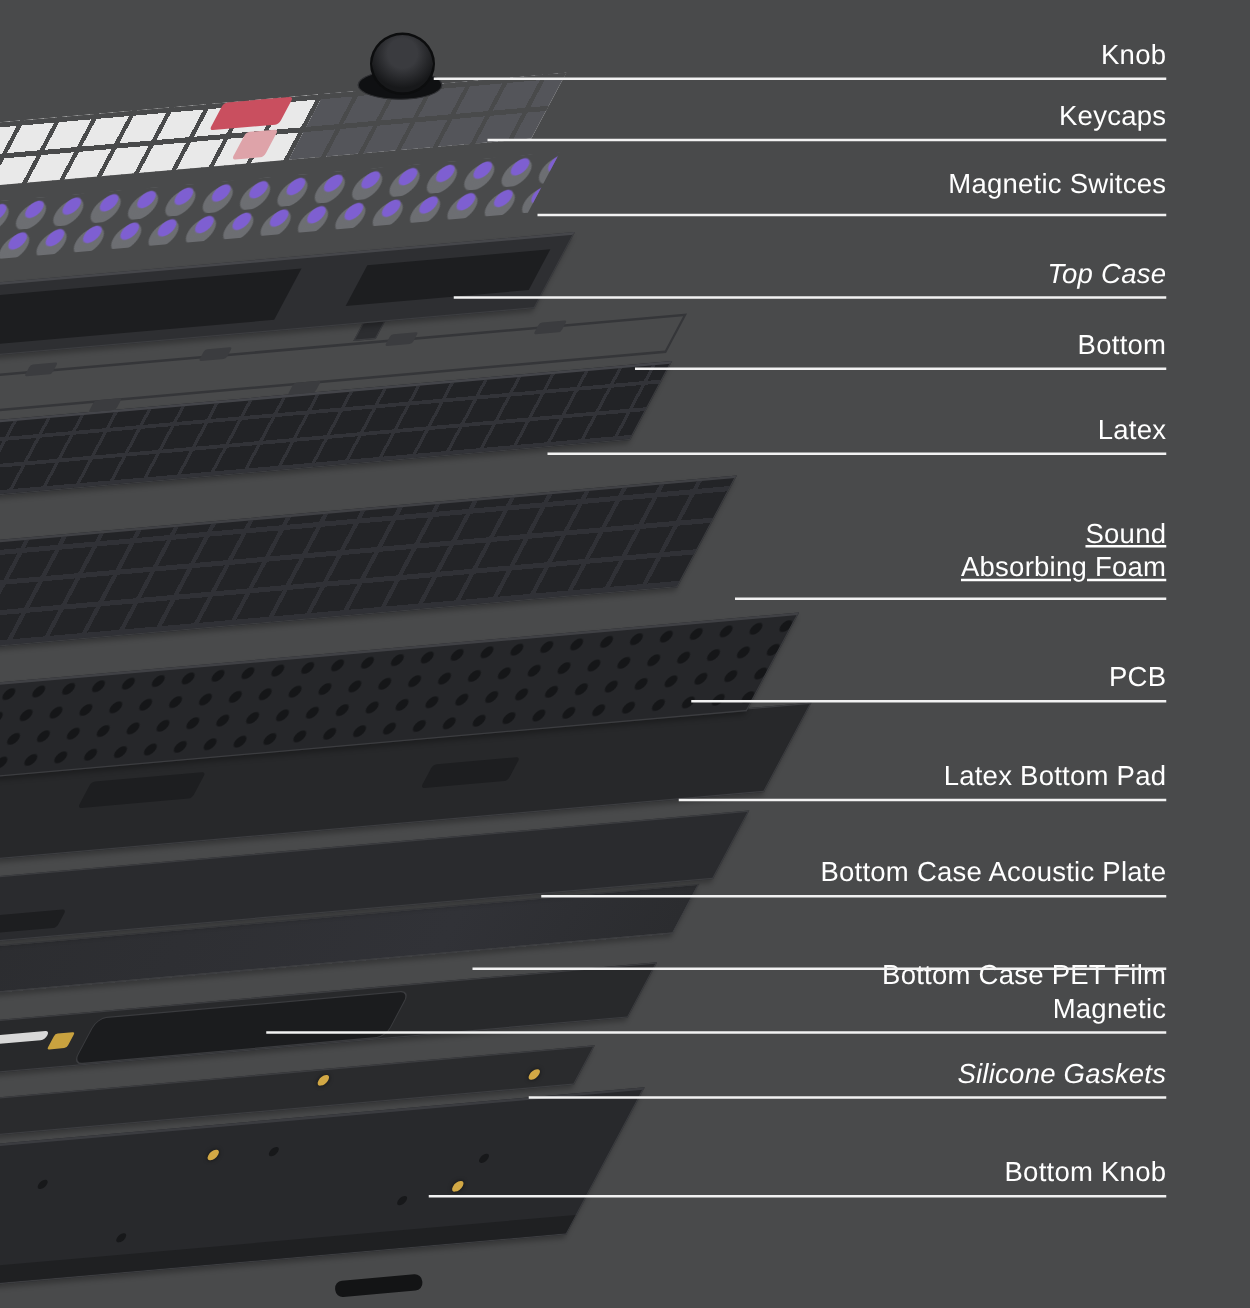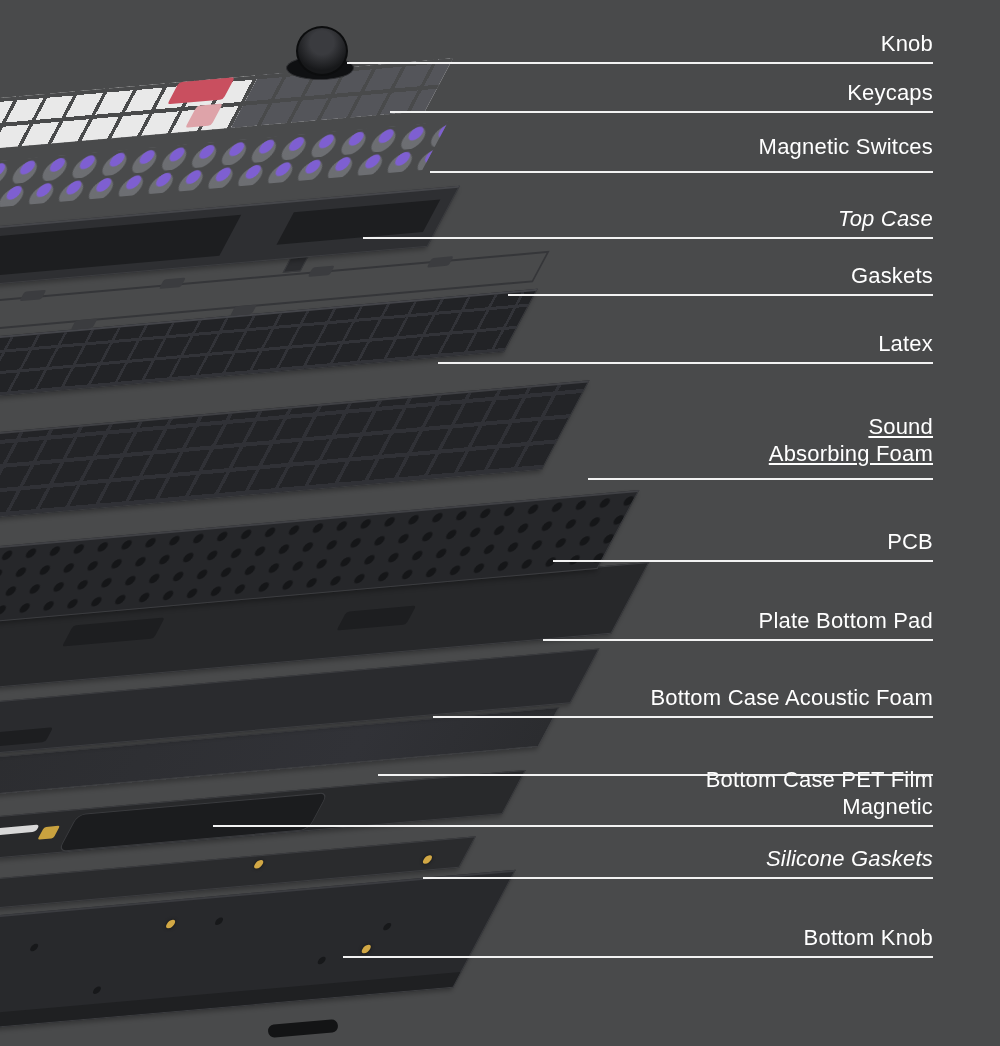--- a/index.html
+++ b/index.html
@@ -194,37 +194,37 @@
 
     <div class="co-text" style="top:79px;">Keycaps</div>
     <div class="co-line" style="top:111px;left:390px;width:543px;"></div>
 
     <div class="co-text" style="top:133px;">Magnetic Switces</div>
     <div class="co-line" style="top:171px;left:430px;width:503px;"></div>
 
     <div class="co-text" style="top:205px;font-style:italic;">Top Case</div>
     <div class="co-line" style="top:237px;left:363px;width:570px;"></div>
 
-    <div class="co-text" style="top:262px;">Gaskets</div>
+    <div class="co-text" style="top:262px;">Bottom</div>
     <div class="co-line" style="top:294px;left:508px;width:425px;"></div>
 
     <div class="co-text" style="top:330px;">Latex</div>
     <div class="co-line" style="top:362px;left:438px;width:495px;"></div>
 
     <div class="co-text" style="top:413px;text-decoration:underline;">Sound
 Absorbing Foam</div>
     <div class="co-line" style="top:478px;left:588px;width:345px;"></div>
 
     <div class="co-text" style="top:528px;">PCB</div>
     <div class="co-line" style="top:560px;left:553px;width:380px;"></div>
 
-    <div class="co-text" style="top:607px;">Plate Bottom Pad</div>
+    <div class="co-text" style="top:607px;">Latex Bottom Pad</div>
     <div class="co-line" style="top:639px;left:543px;width:390px;"></div>
 
-    <div class="co-text" style="top:684px;">Bottom Case Acoustic Foam</div>
+    <div class="co-text" style="top:684px;">Bottom Case Acoustic Plate</div>
     <div class="co-line" style="top:716px;left:433px;width:500px;"></div>
 
     <div class="co-text" style="top:742px;margin-top:24px;">Bottom Case PET Film</div>
     <div class="co-line" style="top:774px;left:378px;width:555px;"></div>
 
     <div class="co-text" style="top:793px;">Magnetic</div>
     <div class="co-line" style="top:825px;left:213px;width:720px;"></div>
 
     <div class="co-text" style="top:845px;font-style:italic;">Silicone Gaskets</div>
     <div class="co-line" style="top:877px;left:423px;width:510px;"></div>

